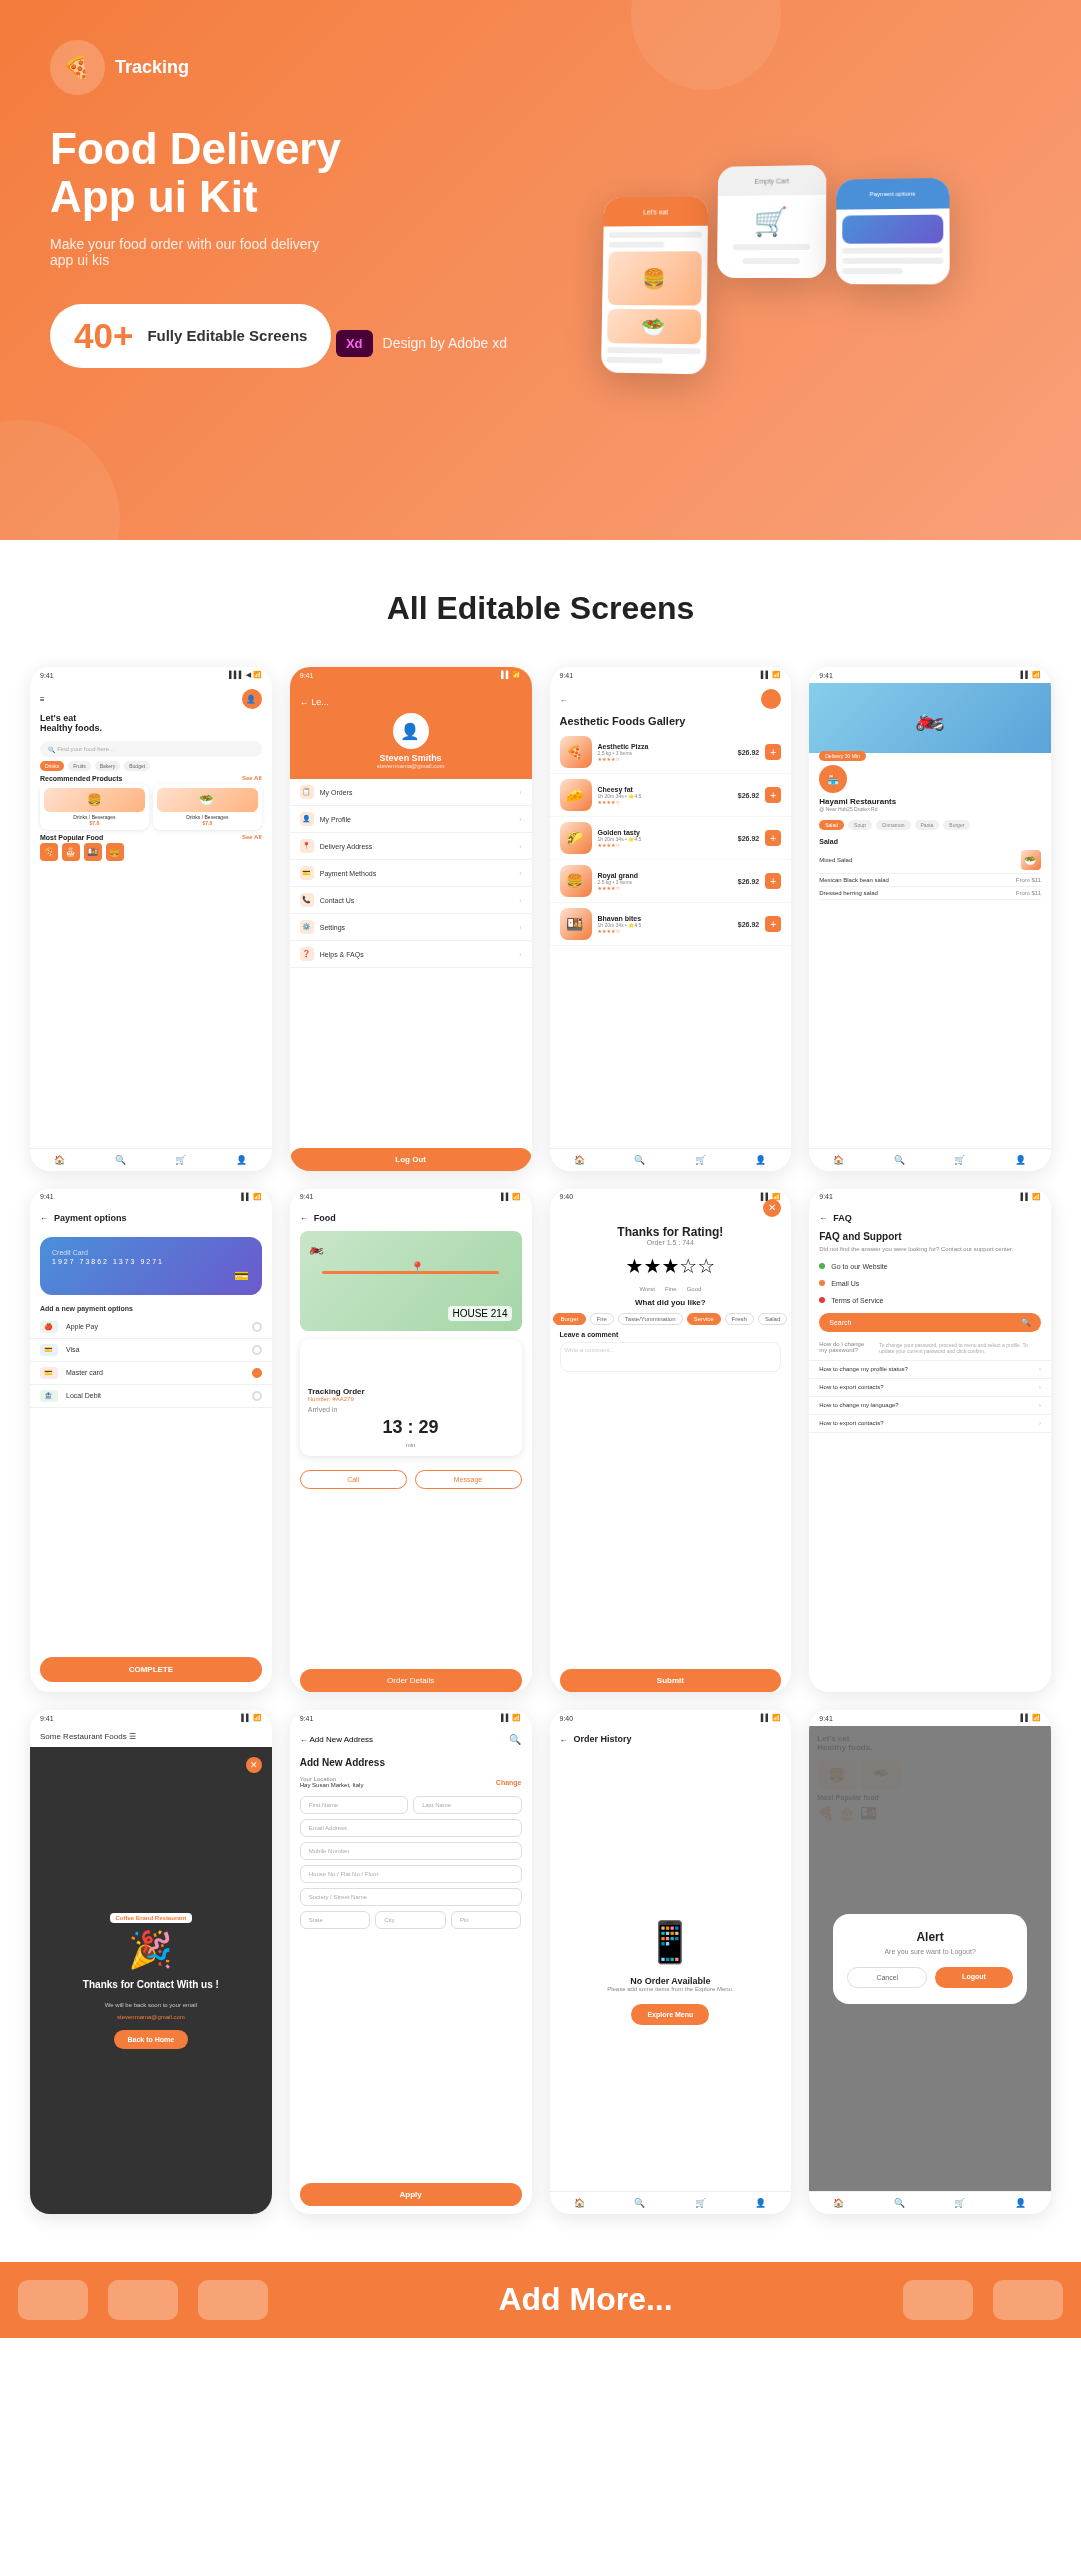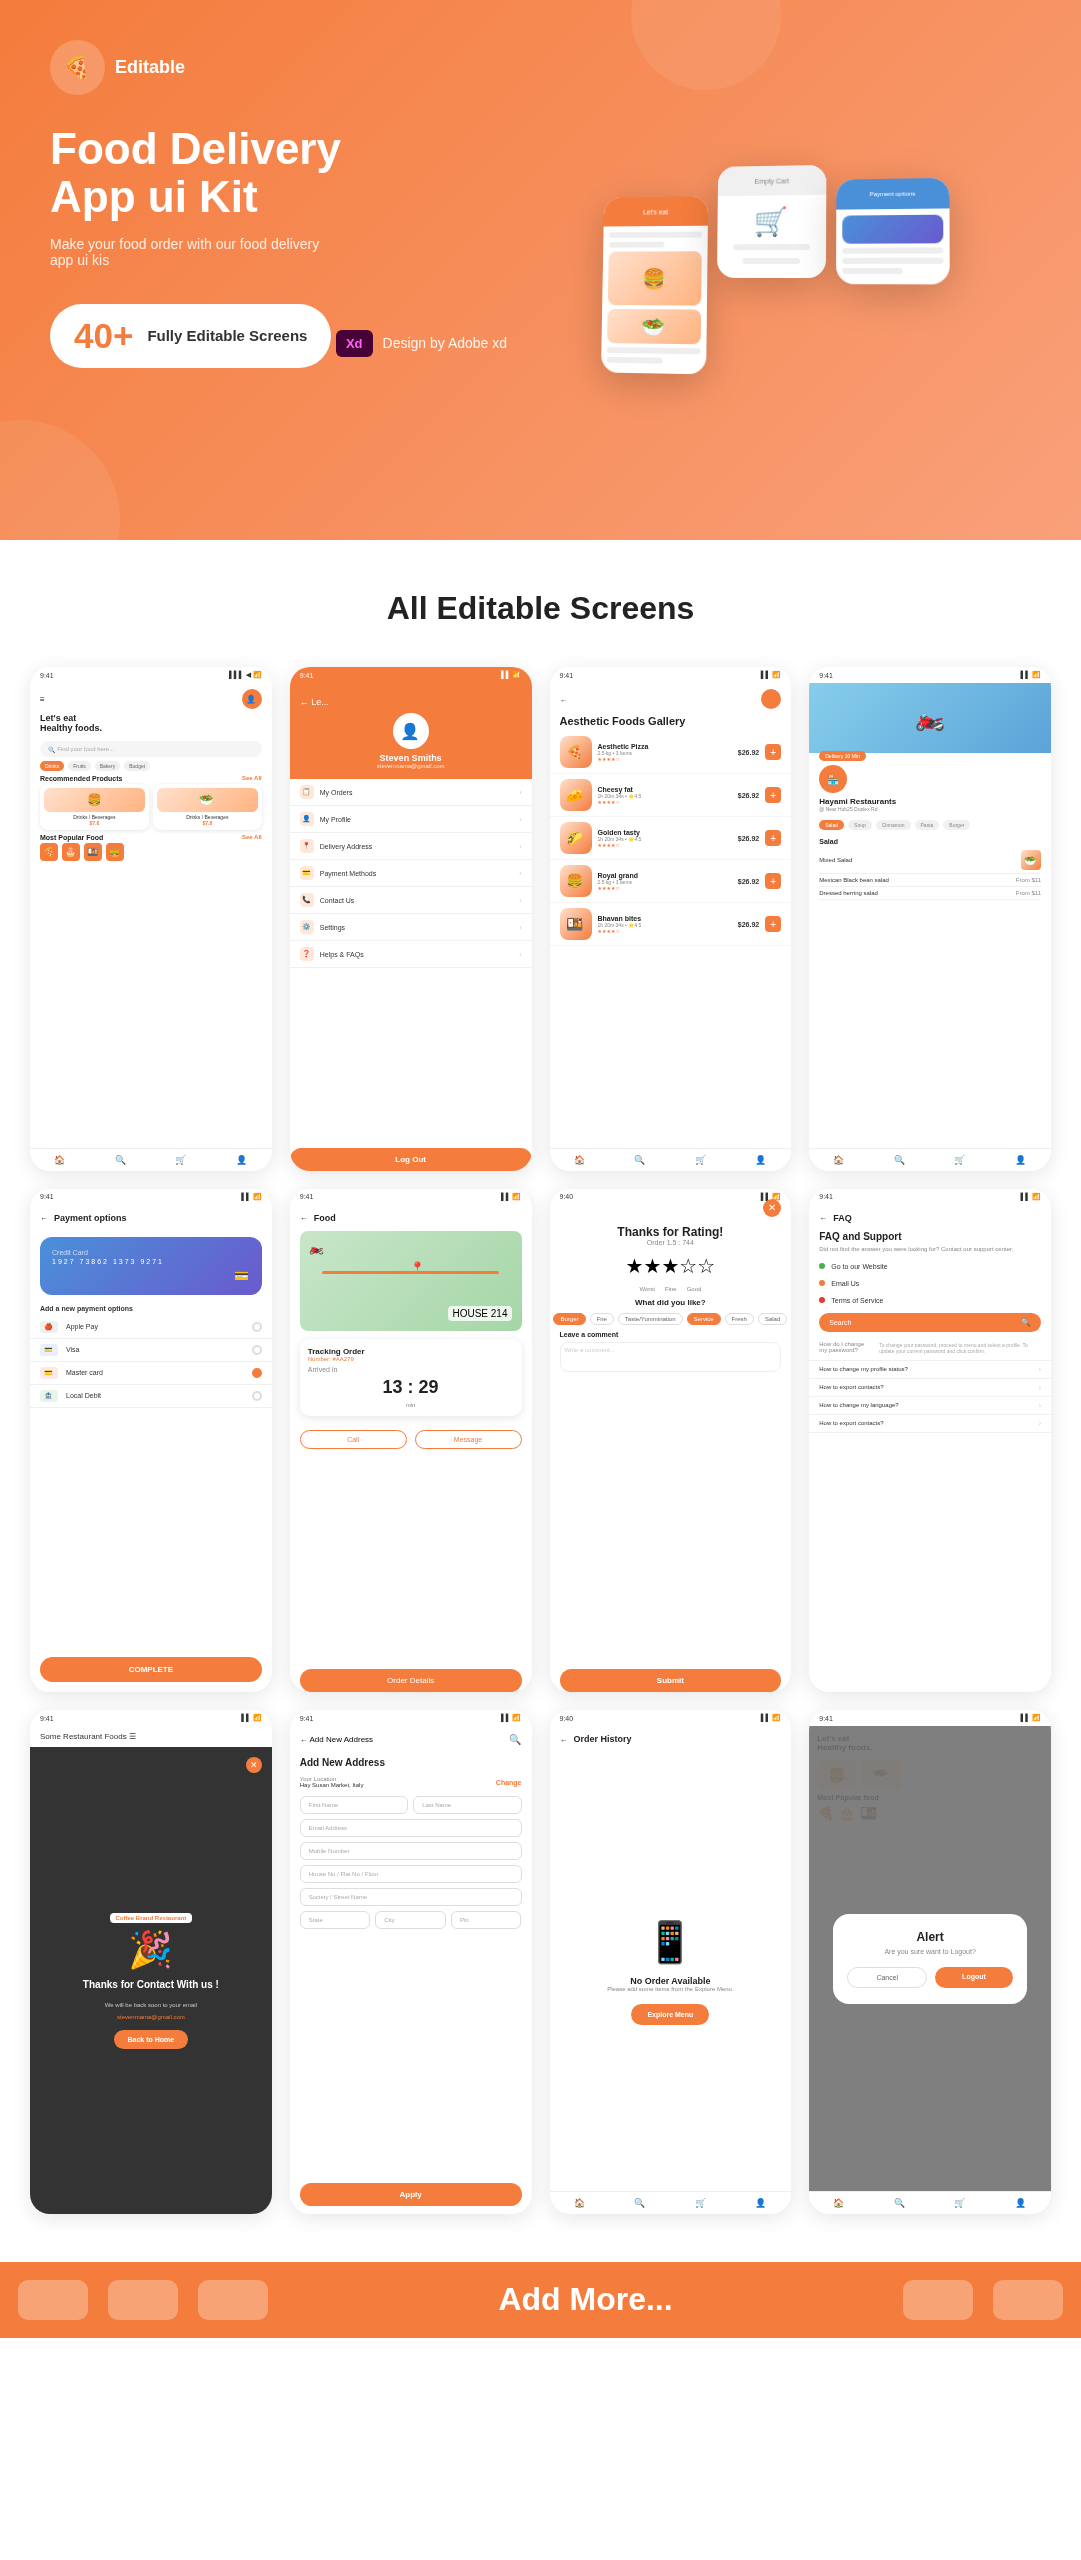--- a/index.html
+++ b/index.html
@@ -153,21 +153,21 @@
     .s5-complete-btn { margin: 10px; background: #f47c3c; color: #fff; border-radius: 20px; text-align: center; padding: 8px; font-size: 8px; font-weight: 600; margin-top: auto; }
 
     
     .s6-header { padding: 8px 10px; display: flex; align-items: center; gap: 6px; }
     .s6-back { font-size: 8px; }
     .s6-title { font-size: 9px; font-weight: 700; color: #222; }
     .s6-map { height: 100px; background: linear-gradient(135deg, #c8e6c9, #a5d6a7); position: relative; border-radius: 8px; margin: 0 10px; overflow: hidden; }
     .s6-map-road { position: absolute; top: 40%; left: 10%; right: 10%; height: 3px; background: #f47c3c; border-radius: 2px; }
     .s6-map-pin { position: absolute; top: 30%; left: 50%; font-size: 12px; }
     .s6-track-info { margin: 8px 10px; background: #fff; border-radius: 10px; padding: 8px; box-shadow: 0 2px 8px rgba(0,0,0,0.1); }
-    .s6-track-title { font-size: 8px; font-weight: 700; color: #222; }
+    .s6-track-title { font-size: 8px; font-weight: 700; color: #222; margin-top: 40px; }
     .s6-track-id { font-size: 6px; color: #f47c3c; }
     .s6-track-time { font-size: 18px; font-weight: 800; color: #222; text-align: center; margin: 4px 0; }
     .s6-track-arrived { font-size: 6px; color: #888; text-align: center; }
     .s6-actions { display: flex; gap: 8px; padding: 6px 10px; }
     .s6-action-btn { flex: 1; border: 1px solid #f47c3c; color: #f47c3c; border-radius: 20px; text-align: center; padding: 5px; font-size: 7px; }
     .s6-detail-btn { margin: 0 10px; background: #f47c3c; color: #fff; border-radius: 20px; text-align: center; padding: 7px; font-size: 8px; margin-top: auto; }
 
     
     .s7-close { position: absolute; top: 10px; right: 10px; width: 18px; height: 18px; background: #f47c3c; border-radius: 50%; display: flex; align-items: center; justify-content: center; color: #fff; font-size: 10px; }
     .s7-title { font-size: 12px; font-weight: 800; color: #222; text-align: center; margin-top: 20px; }
@@ -242,21 +242,21 @@
   </style>
 </head>
 <body>
 
 <div class="hero">
   <div class="orange-circle" style="bottom: -80px; left: -80px;"></div>
   <div class="orange-circle" style="top: -60px; right: 300px; width:150px; height:150px;"></div>
 
   <div class="hero-logo">
     <div class="hero-logo-icon">🍕</div>
-    <div class="hero-logo-text">Editable</div>
+    <div class="hero-logo-text">Tracking</div>
   </div>
 
   <div class="hero-title">Food Delivery App ui Kit</div>
   <div class="hero-subtitle">Make your food order with our food delivery app ui kis</div>
 
   <div class="hero-badge">
     <span class="hero-badge-num">40+</span>
     <span class="hero-badge-text">Fully Editable Screens</span>
   </div>
 

